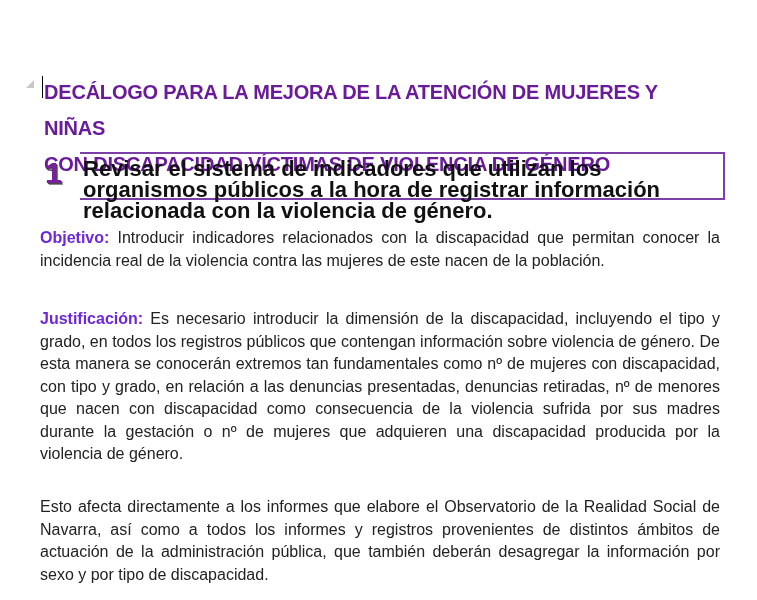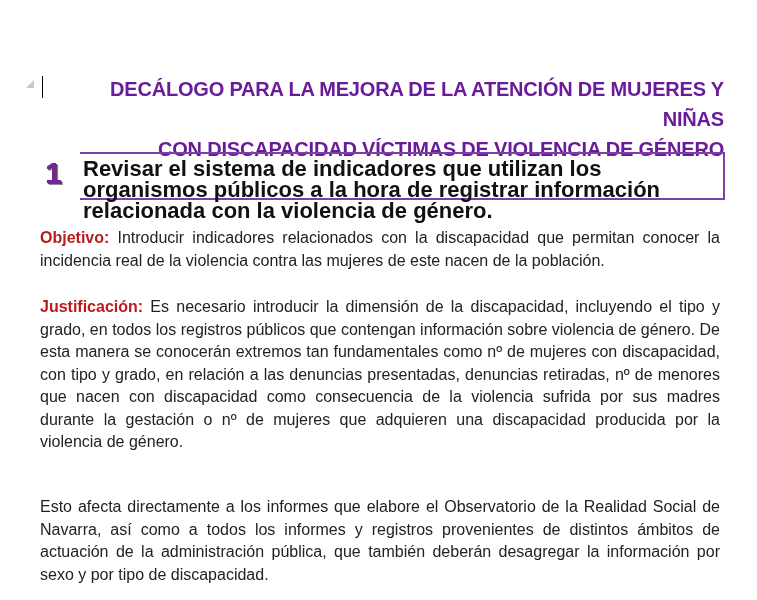--- a/index.html
+++ b/index.html
@@ -32,23 +32,23 @@
       background: #000000;
     }
     .main-title {
       position: absolute;
       left: 44px;
       top: 74px;
       width: 680px;
       margin: 0;
       font-size: 20px;
       font-weight: bold;
-      line-height: 30px;
+      line-height: 36px;
       color: #6a1b9a;
-      text-align: right;
+      text-align: left;
       letter-spacing: -0.2px;
     }
     .point-number {
       position: absolute;
       left: 45px;
       top: 158px;
       font-family: "Liberation Sans", sans-serif;
       font-size: 30px;
       font-weight: bold;
       color: #7a1fa0;
@@ -76,24 +76,24 @@
       left: 40px;
       width: 680px;
       margin: 0;
       font-size: 16px;
       line-height: 22.5px;
       color: #222222;
       text-align: justify;
     }
     .section .label {
       font-weight: bold;
-      color: #b91c1c;
+      color: #6d28d9;
     }
     #objetivo { top: 227px; }
-    #justificacion { top: 296px; }
+    #justificacion { top: 308px; }
     #afecta { top: 496px; }
   </style>
 </head>
 <body>
 
 <div class="collapse-triangle"></div>
 <div class="text-cursor"></div>
 
 <h1 class="main-title">
   <span>DECÁLOGO PARA LA MEJORA DE LA ATENCIÓN DE MUJERES Y NIÑAS</span><br>

